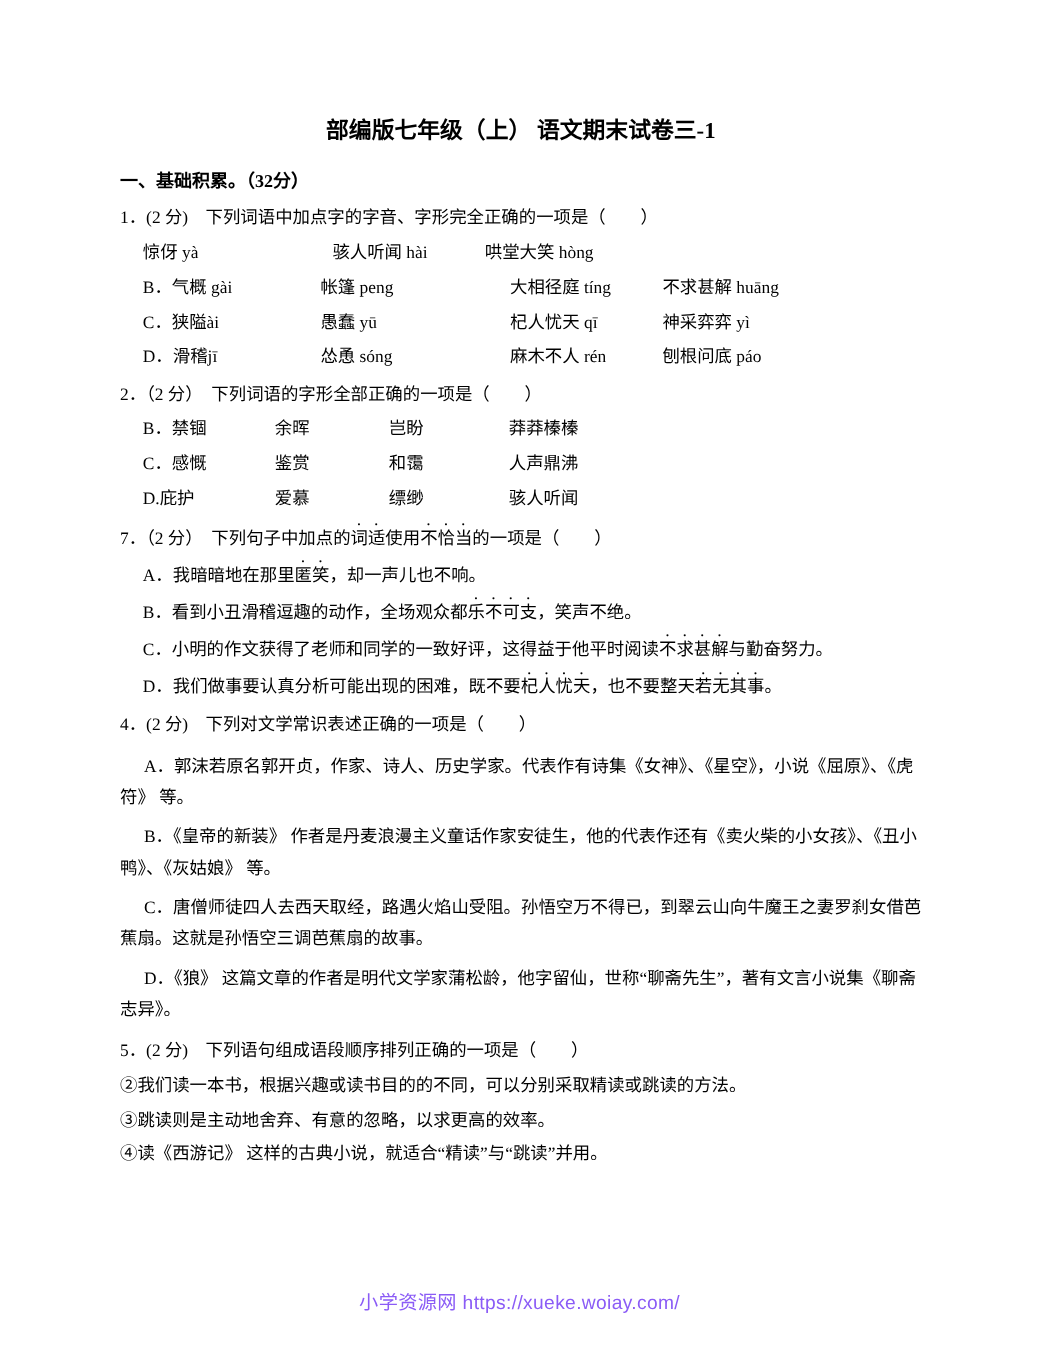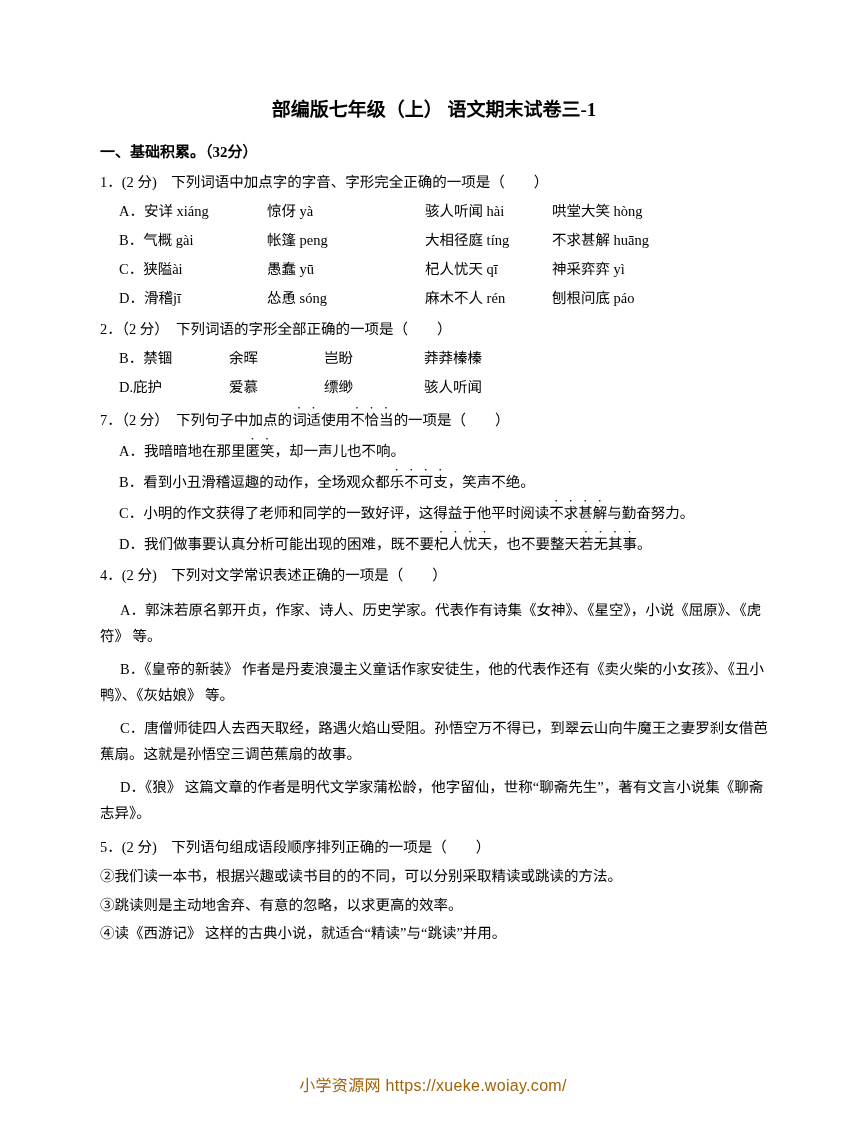--- a/index.html
+++ b/index.html
@@ -43,40 +43,39 @@
   .em {
     -webkit-text-emphasis:filled dot #000;
     text-emphasis:filled dot #000;
     -webkit-text-emphasis-position:over;
     text-emphasis-position:over right;
   }
   .footer {
     position:absolute;
     left:0; right:0; bottom:26px;
     text-align:center;
-    color:#a16207;
+    color:#8b5cf6;
     font-size:16px;
     font-family:"Liberation Sans","DejaVu Sans",sans-serif;
     letter-spacing:0.3px;
   }
 </style>
 </head>
 <body>
 
 <div class="page">
   <div class="content">
 
     <h1 class="title">部编版七年级（上） 语文期末试卷三-1</h1>
 
     <h2 class="section-heading">一、基础积累。（32分）</h2>
 
     <p class="stem">1．(2 分)　下列词语中加点字的字音、字形完全正确的一项是（　　）</p>
     <div class="opt-table q1">
       <div class="opt-row">
-        <span class="c0">A．安详 xiáng</span>
           <span class="c1">惊伢 yà</span>
           <span class="c2">骇人听闻 hài</span>
           <span class="c3">哄堂大笑 hòng</span>
       </div>
       <div class="opt-row">
         <span class="c0">B．气概 gài</span>
           <span class="c1">帐篷 peng</span>
           <span class="c2">大相径庭 tíng</span>
           <span class="c3">不求甚解 huāng</span>
       </div>
@@ -96,20 +95,26 @@
 
     <p class="stem">2．（2 分）　下列词语的字形全部正确的一项是（　　）</p>
     <div class="opt-table q2">
       <div class="opt-row">
         <span class="c0">B．禁锢</span>
           <span class="c1">余晖</span>
           <span class="c2">岂盼</span>
           <span class="c3">莽莽榛榛</span>
       </div>
       <div class="opt-row">
+        <span class="c0">C．感慨</span>
+          <span class="c1">鉴赏</span>
+          <span class="c2">和霭</span>
+          <span class="c3">人声鼎沸</span>
+      </div>
+      <div class="opt-row">
         <span class="c0">D.庇护</span>
           <span class="c1">爱慕</span>
           <span class="c2">缥缈</span>
           <span class="c3">骇人听闻</span>
       </div>
     </div>
 
     <p class="stem"><span>7．（2 分）　下列句子中加点的</span><span class="em">词适</span><span>使用</span><span class="em">不恰当</span><span>的一项是（　　）</span></p>
     <p class="opt-line"><span>A．我暗暗地在那里</span><span class="em">匿笑</span><span>，却一声儿也不响。</span></p>
     <p class="opt-line"><span>B．看到小丑滑稽逗趣的动作，全场观众都</span><span class="em">乐不可支</span><span>，笑声不绝。</span></p>

